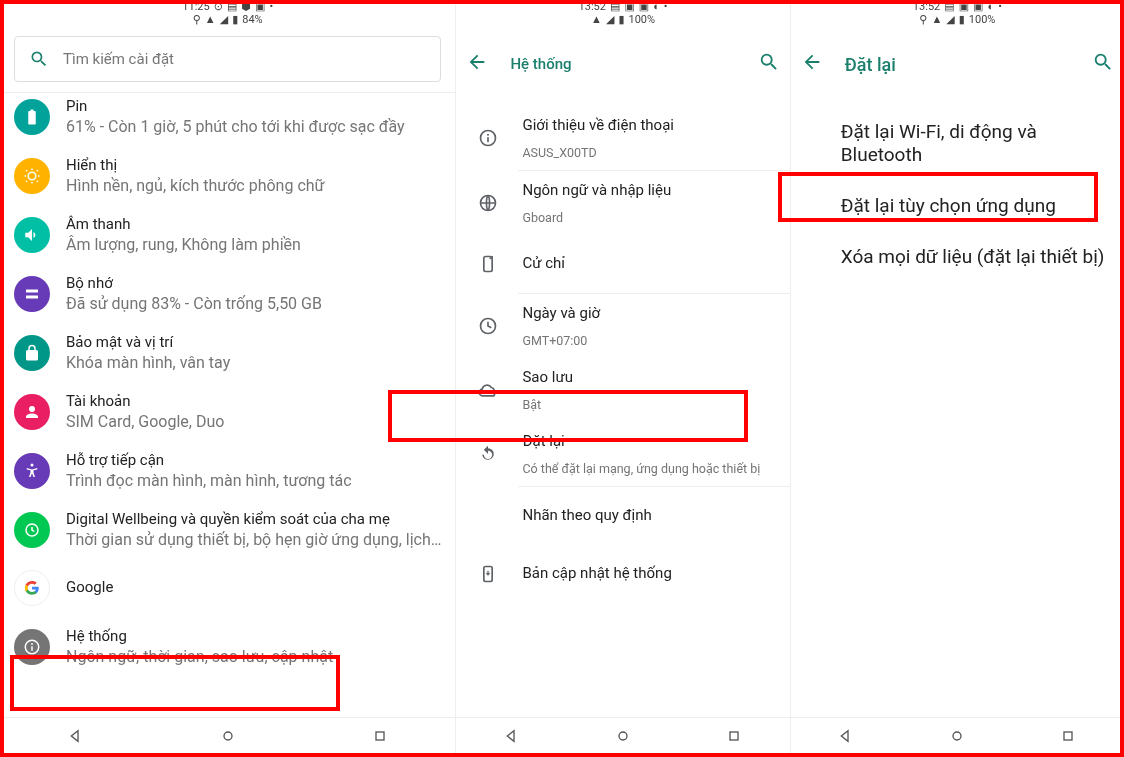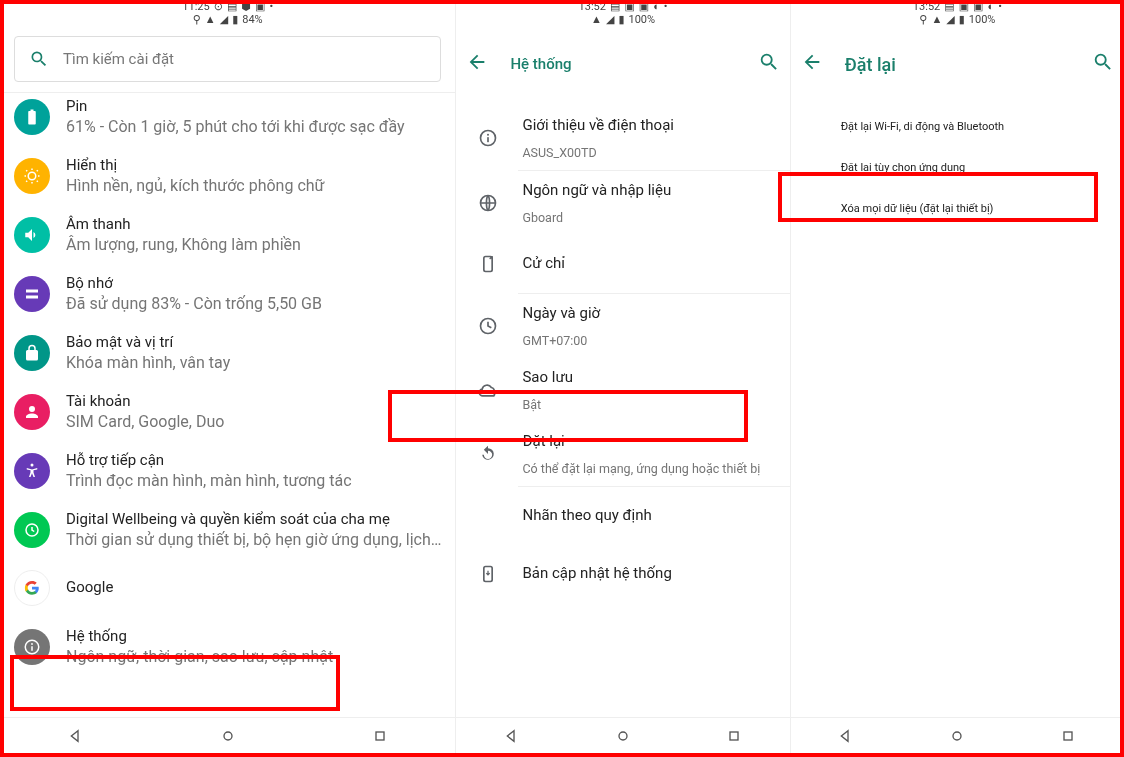--- a/index.html
+++ b/index.html
@@ -85,21 +85,21 @@
     gap: 22px;
   }
   .appbar .back { width: 22px; height: 22px; fill: #1a7f6b; }
   .appbar .title { font-size: 18px; color: #1a7f6b; font-weight: 500; flex: 1; }
   .appbar .search-btn svg { width: 22px; height: 22px; fill: #1a7f6b; }
   .screen2 .item .icon-wrap { background: transparent !important; }
   .screen2 .item .icon-wrap svg { fill: #5f6368; width: 20px; height: 20px; }
   .screen2 .title { font-size: 15px; }
   .screen2 .sub { font-size: 12.5px; margin-top: 11px; }
   .screen2 .divider { margin-left: 62px; }
-  .screen3 .row { padding: 14px 18px 14px 50px; font-size: 11px; color: #222; }
+  .screen3 .row { padding: 14px 18px 14px 50px; font-size: 19px; color: #222; }
   .highlight-box { position: absolute; border: 4px solid #ff0000; pointer-events: none; z-index: 5; }
   .navbar {
     height: 40px;
     display: flex;
     align-items: center;
     justify-content: space-around;
     border-top: 1px solid #eee;
   }
   .navbar svg { width: 16px; height: 16px; fill: #555; }
 </style>

